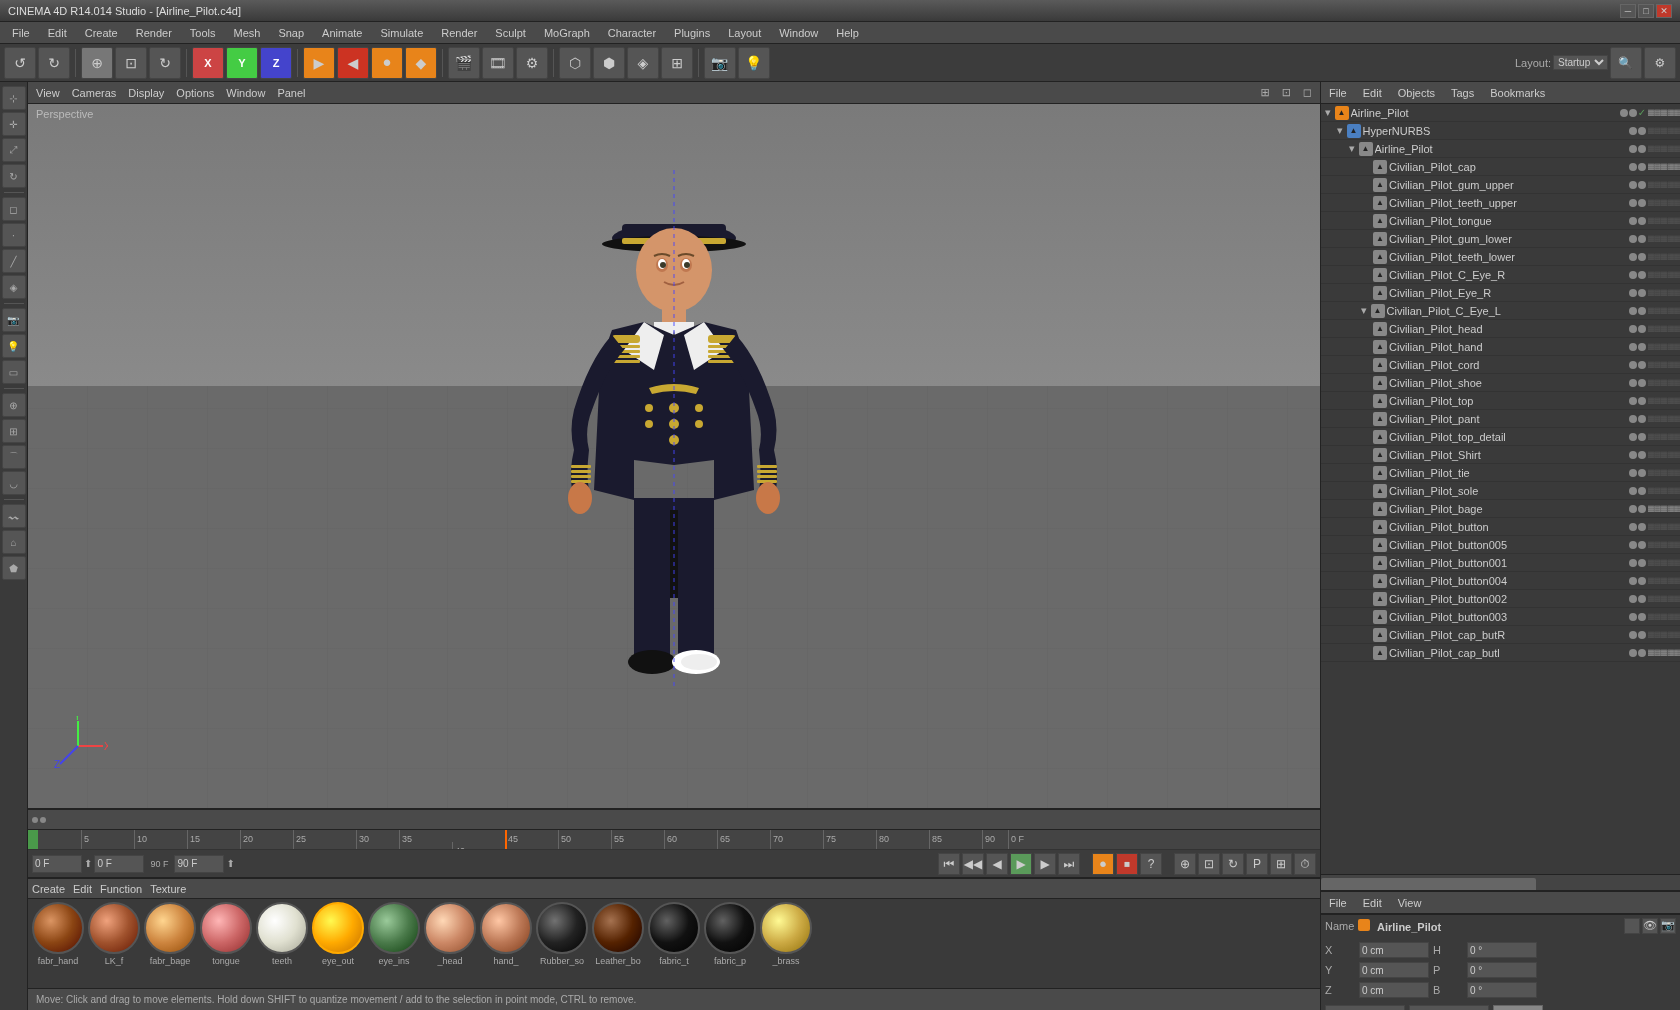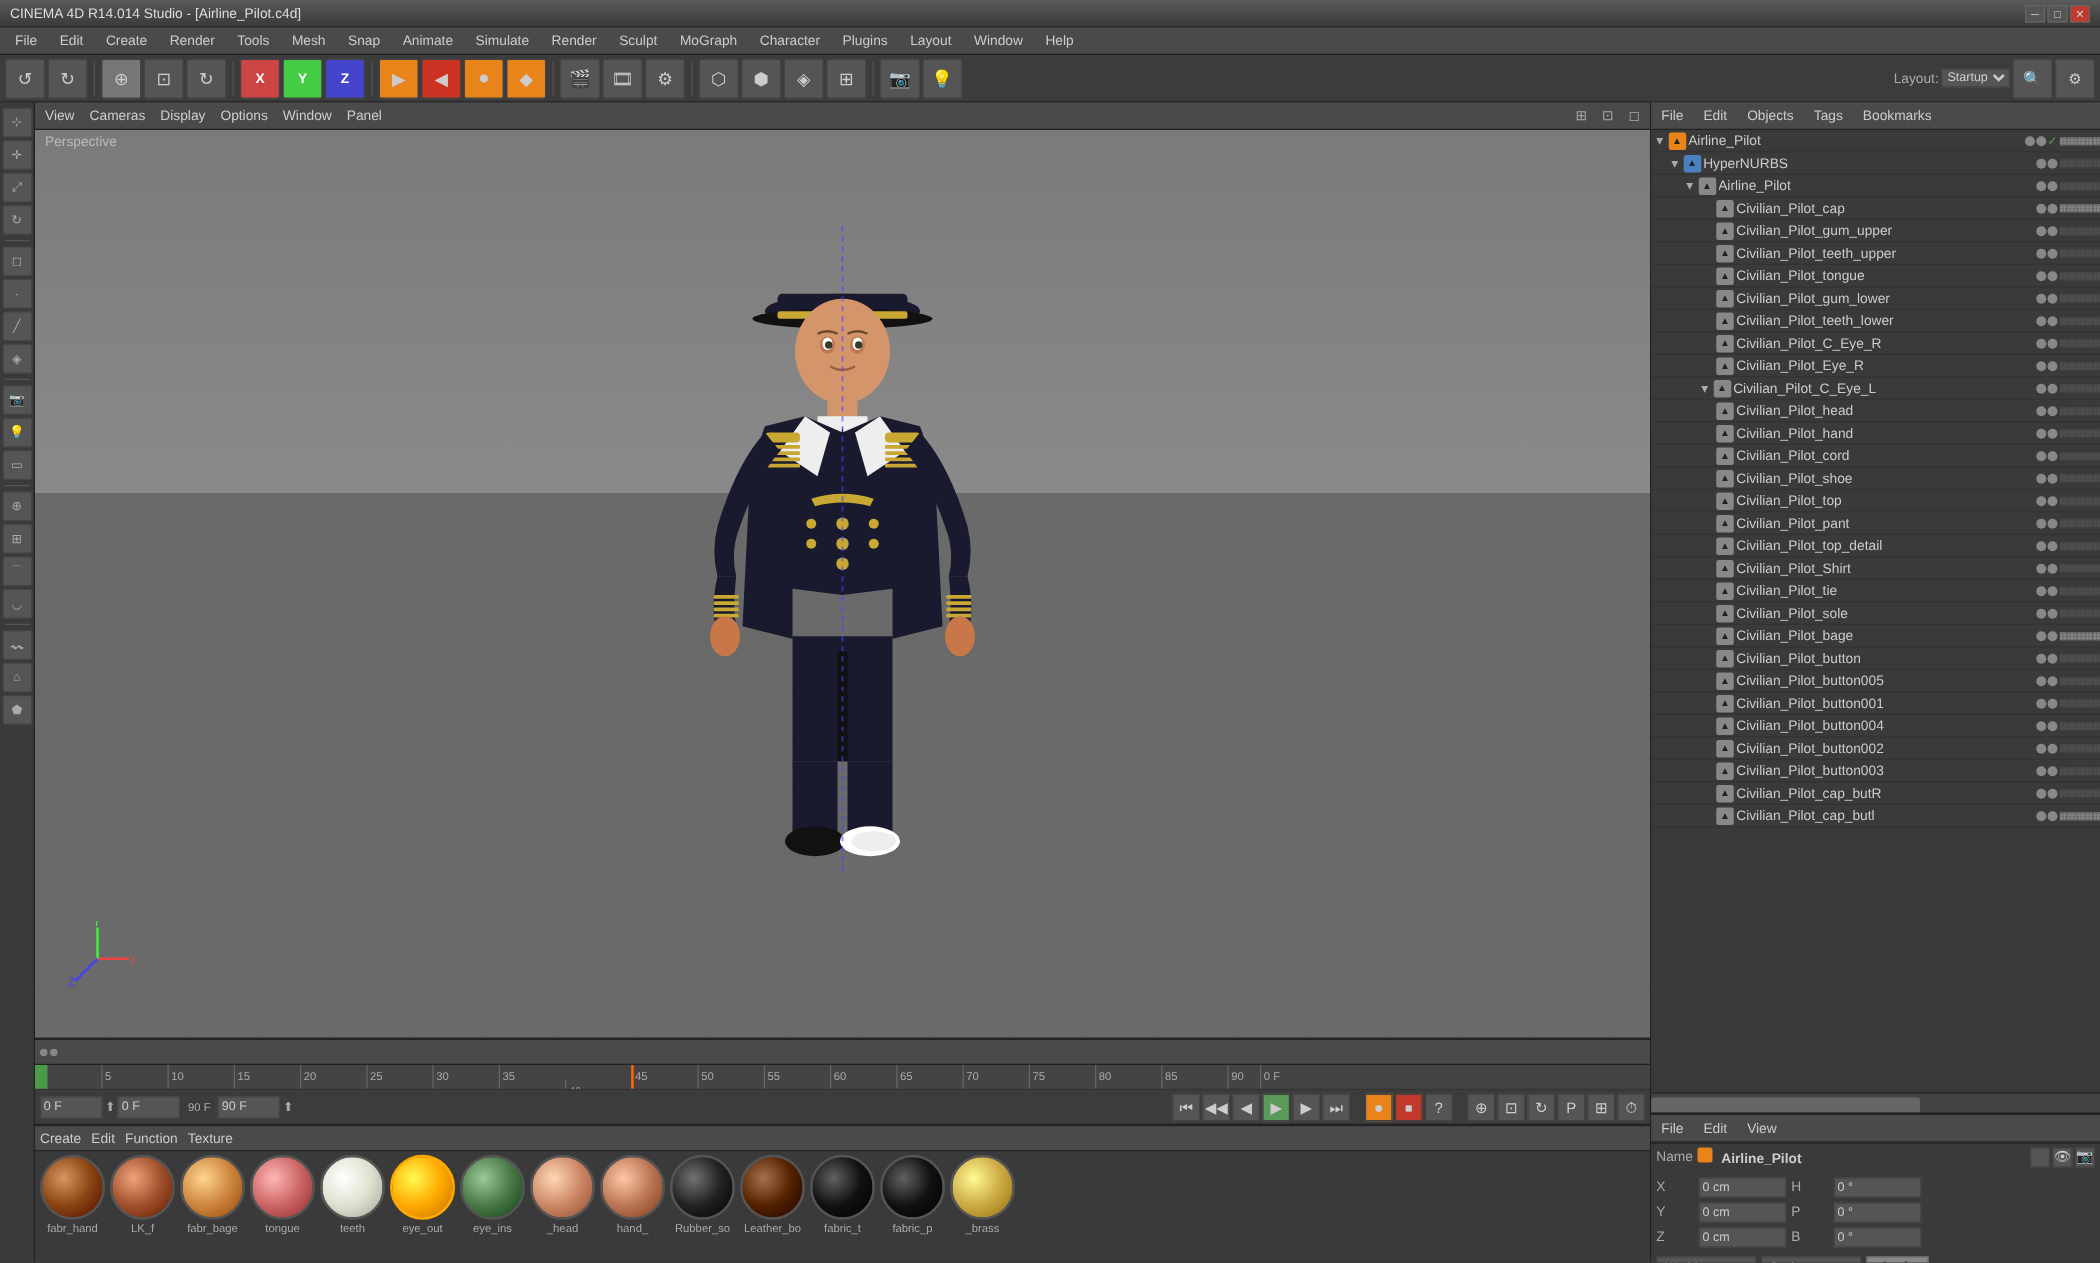--- a/index.html
+++ b/index.html
@@ -691,21 +691,21 @@
         <div class="timeline-dot"></div>
       </div>
 
       <div id="timeline-ruler">
         <div class="ruler-mark" style="left:0px;">0</div>
         <div class="ruler-mark" style="left:53px;">5</div>
         <div class="ruler-mark" style="left:106px;">10</div>
         <div class="ruler-mark" style="left:159px;">15</div>
         <div class="ruler-mark" style="left:212px;">20</div>
         <div class="ruler-mark" style="left:265px;">25</div>
-        <div class="ruler-mark" style="left:318px;">30</div>
+        <div class="ruler-mark" style="left:328px;">30</div>
         <div class="ruler-mark" style="left:371px;">35</div>
         <div class="ruler-mark" style="left:424px;margin-top:12px;">40</div>
         <div class="ruler-mark" style="left:477px;">45</div>
         <div class="ruler-mark" style="left:530px;">50</div>
         <div class="ruler-mark" style="left:583px;">55</div>
         <div class="ruler-mark" style="left:636px;">60</div>
         <div class="ruler-mark" style="left:689px;">65</div>
         <div class="ruler-mark" style="left:742px;">70</div>
         <div class="ruler-mark" style="left:795px;">75</div>
         <div class="ruler-mark" style="left:848px;">80</div>
@@ -809,20 +809,23 @@
             </div>
             <div class="mat-item">
               <div class="mat-preview" style="background: radial-gradient(circle at 35% 35%, rgb(255, 250, 148), rgb(204, 170, 68), rgb(144, 110, 8));"></div>
               <div class="mat-name">_brass</div>
             </div>
           </div>
       </div>
 
     </div>
 
+    <div id="status-bar">
+      <span>Move: Click and drag to move elements. Hold down SHIFT to quantize movement / add to the selection in point mode, CTRL to remove.</span>
+    </div>
   </div>
 
   <div id="right-panel">
 
     <div id="obj-manager-bar">
       <span>File</span>
       <span>Edit</span>
       <span>Objects</span>
       <span>Tags</span>
       <span>Bookmarks</span>

